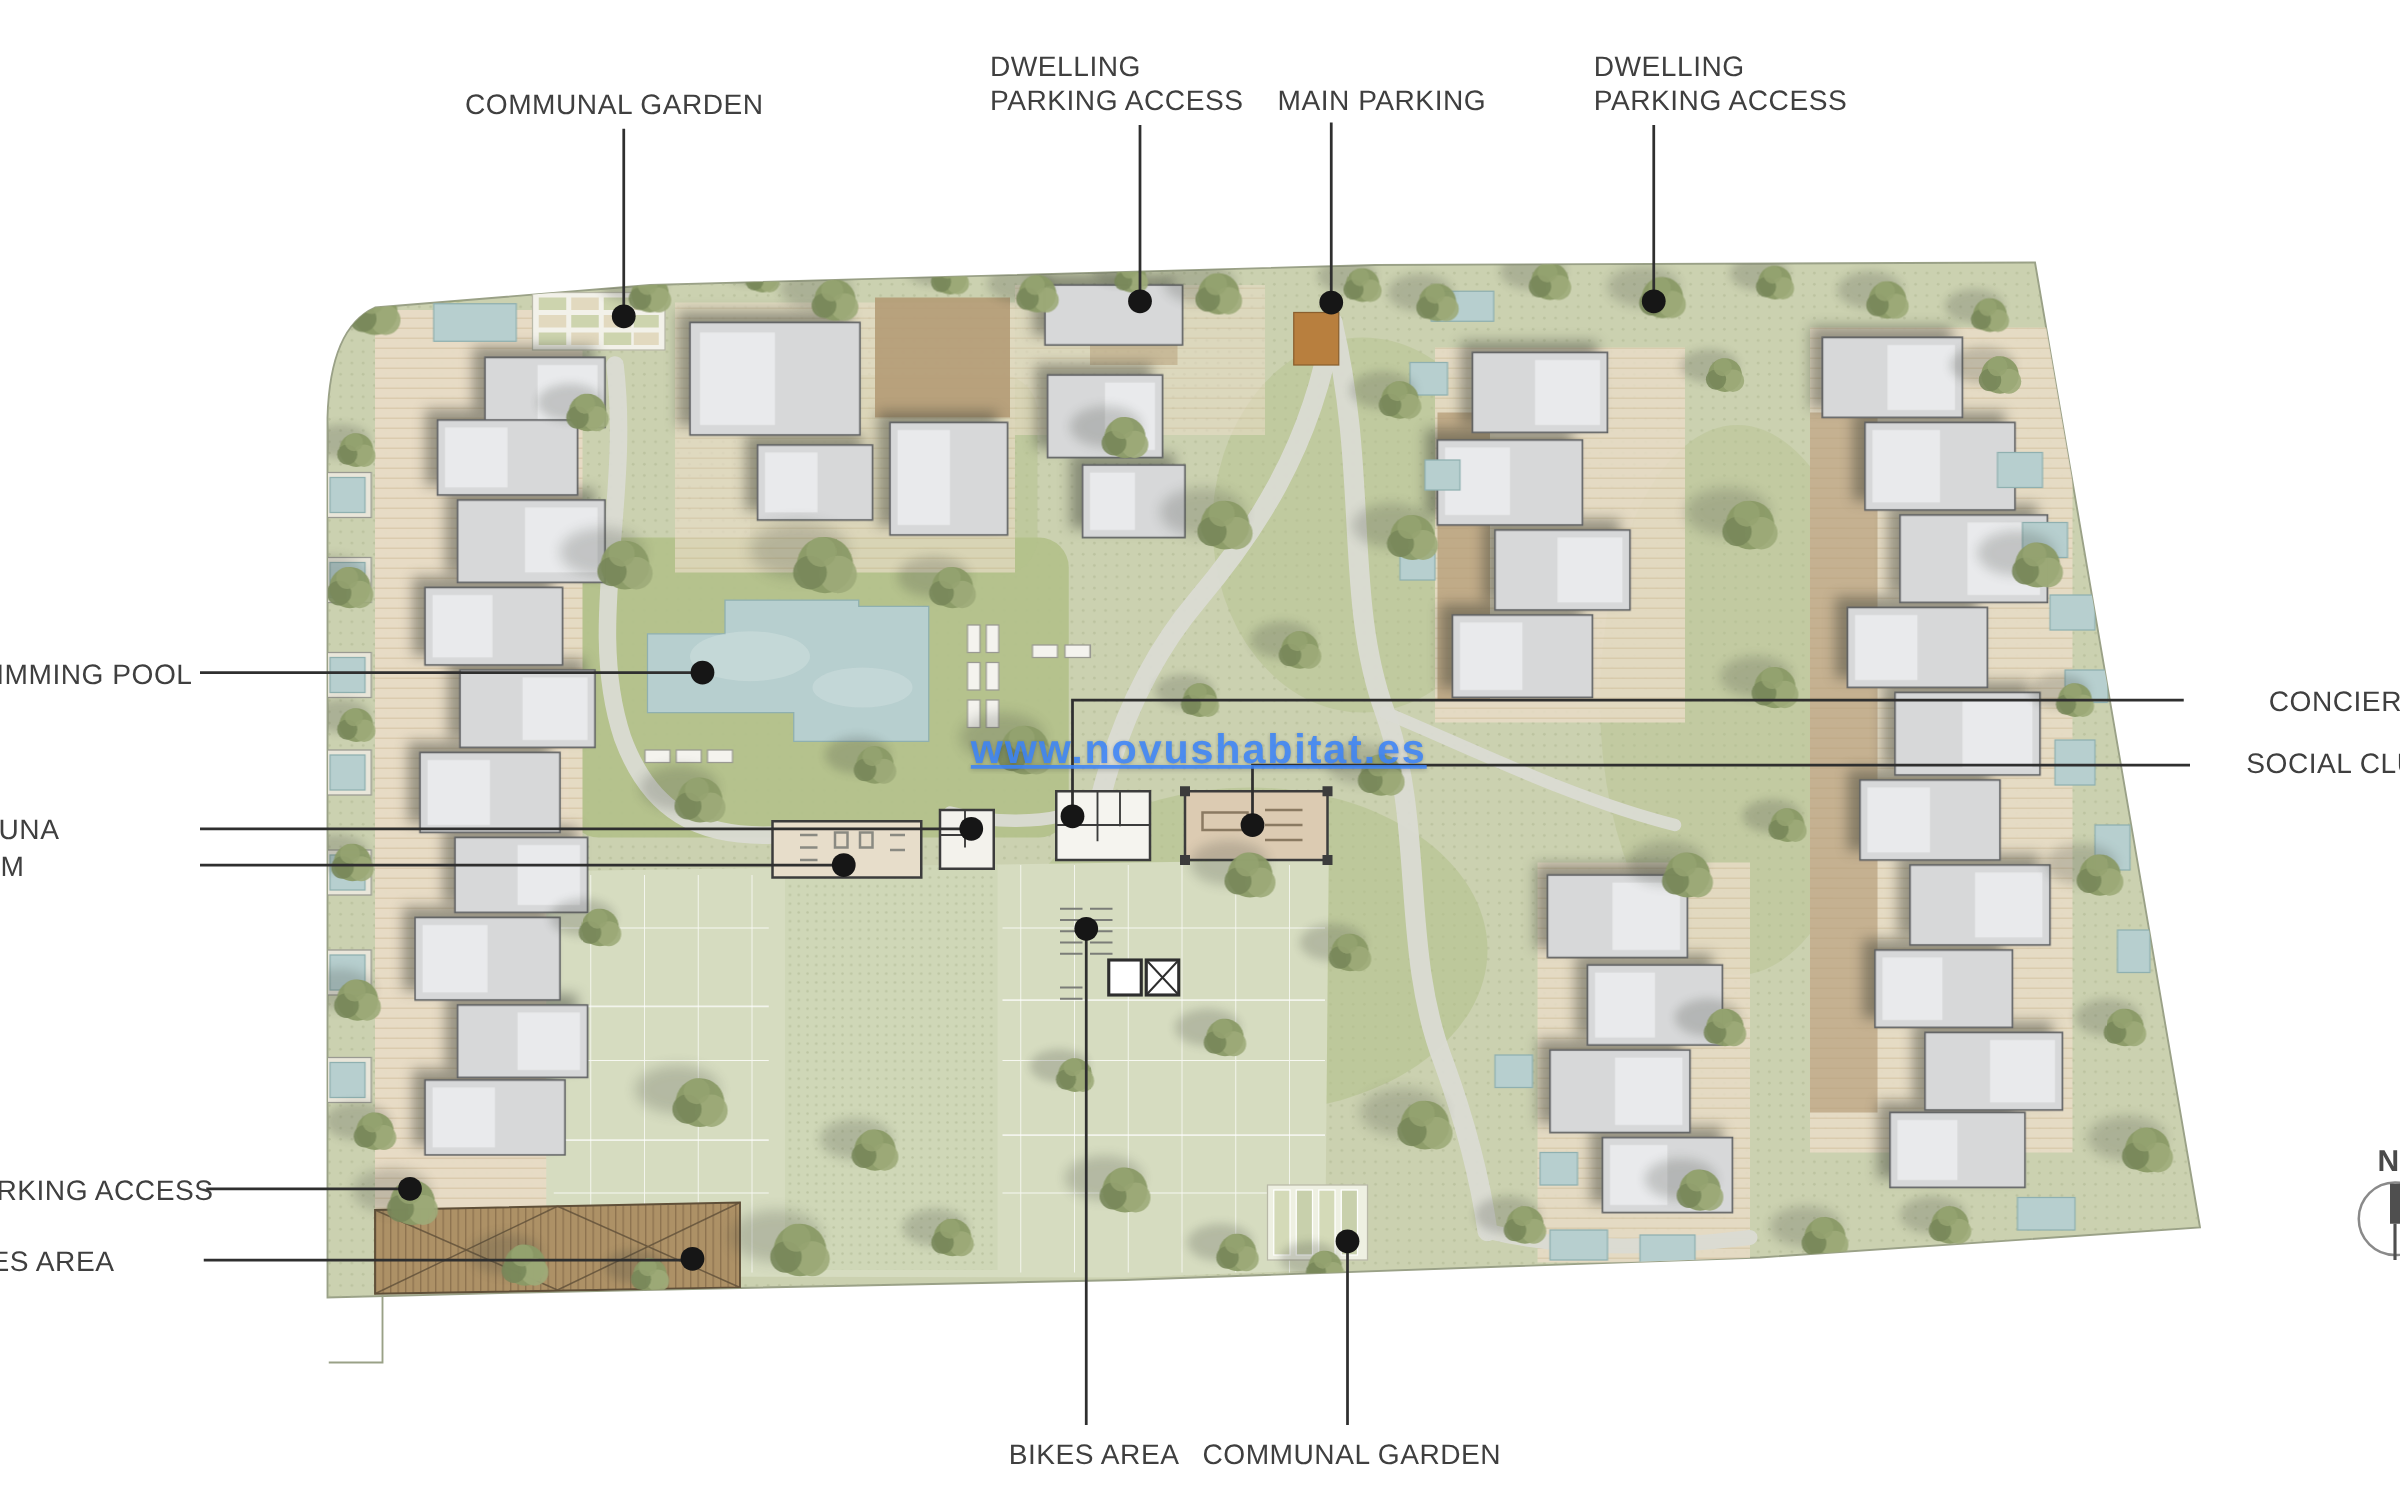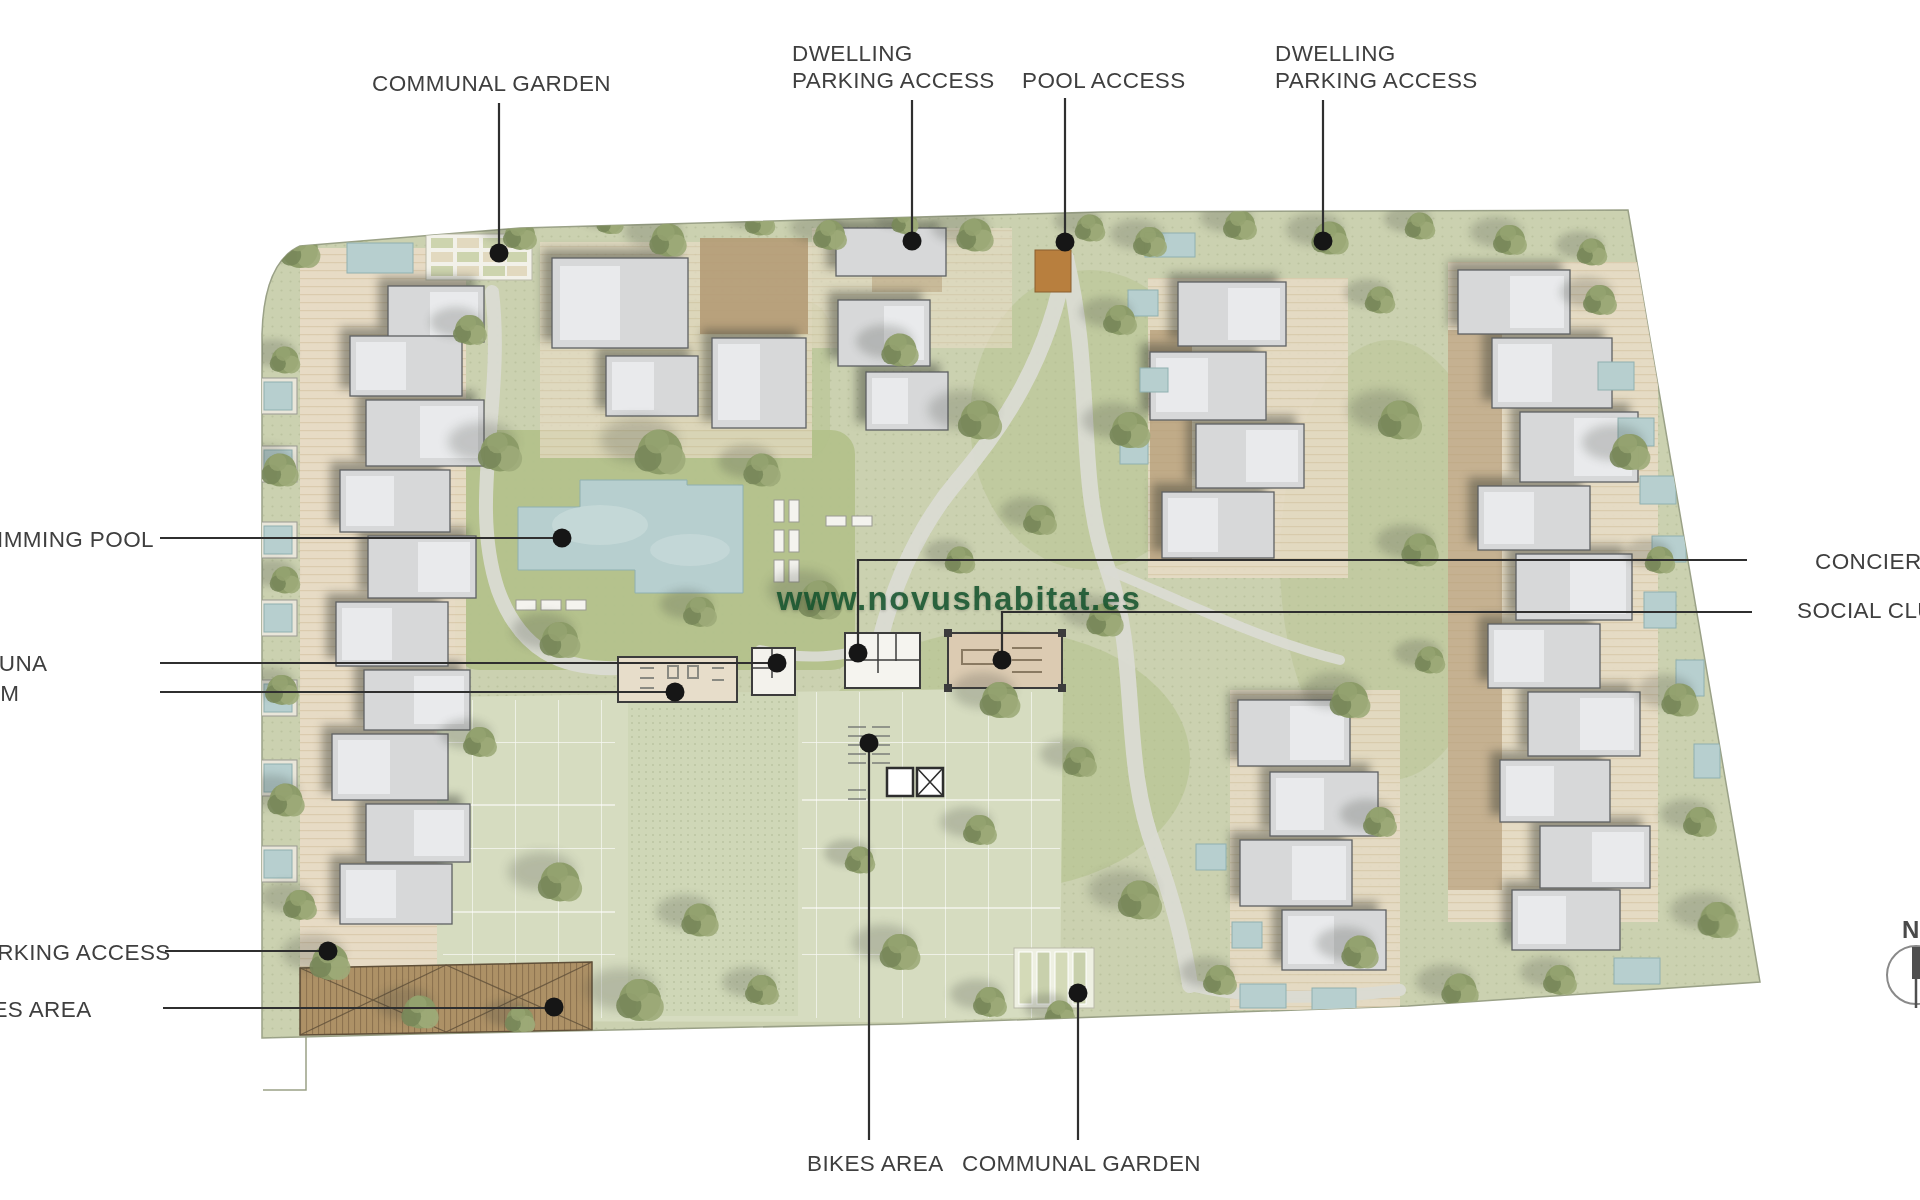--- a/index.html
+++ b/index.html
@@ -23,22 +23,22 @@
   .leader{stroke:var(--leader-line,#2f2f2f);stroke-width:2.2;fill:none;}
   .dot{fill:#161616;}
   .stall{stroke:#ffffff;}
   .lounger{fill:#f4f3ee;stroke:#9a9a92;stroke-width:1;}
   .rack{stroke:#7b7d78;stroke-width:1.6;}
 
   
   .lbl{position:absolute;font-size:22.5px;line-height:27px;letter-spacing:.4px;
        color:var(--label-text,#3f3f3f);white-space:nowrap;font-weight:400;}
   .watermark{position:absolute;left:959px;top:599px;transform:translate(-50%,-50%);
-       font-size:33px;font-weight:bold;letter-spacing:1.5px;color:#14532d;opacity:.88;
-       text-shadow:0 1px 3px rgba(60,60,55,.35);white-space:nowrap;}
+       font-size:33px;font-weight:bold;letter-spacing:1.5px;color:#3b82f6;opacity:.88;
+       text-shadow:0 1px 3px rgba(60,60,55,.35);white-space:nowrap;text-decoration:underline;}
   .north-n{position:absolute;left:1902px;top:916px;font-size:24px;font-weight:bold;color:#4a4a4a;}
 </style>
 </head>
 <body>
 
 <div class="stage">
 
 <svg width="1920" height="1200" viewBox="0 0 1920 1200">
   <defs>
     <filter id="b2" x="-60%" y="-60%" width="220%" height="220%">
@@ -415,21 +415,21 @@
   </g>
 </svg>
 
 <div class="lbl" style="left:372px;top:70px;">COMMUNAL GARDEN</div>
 
 <div class="lbl" style="left:792px;top:40px;">
   <div>DWELLING</div>
   <div>PARKING ACCESS</div>
 </div>
 
-<div class="lbl" style="left:1022px;top:67px;">POOL ACCESS</div>
+<div class="lbl" style="left:1022px;top:67px;">MAIN PARKING</div>
 
 <div class="lbl" style="left:1275px;top:40px;">
   <div>DWELLING</div>
   <div>PARKING ACCESS</div>
 </div>
 
 <div class="lbl" style="left:-40px;top:526px;">SWIMMING POOL</div>
 
 <div class="lbl" style="left:-32px;top:650px;">SAUNA</div>
 

